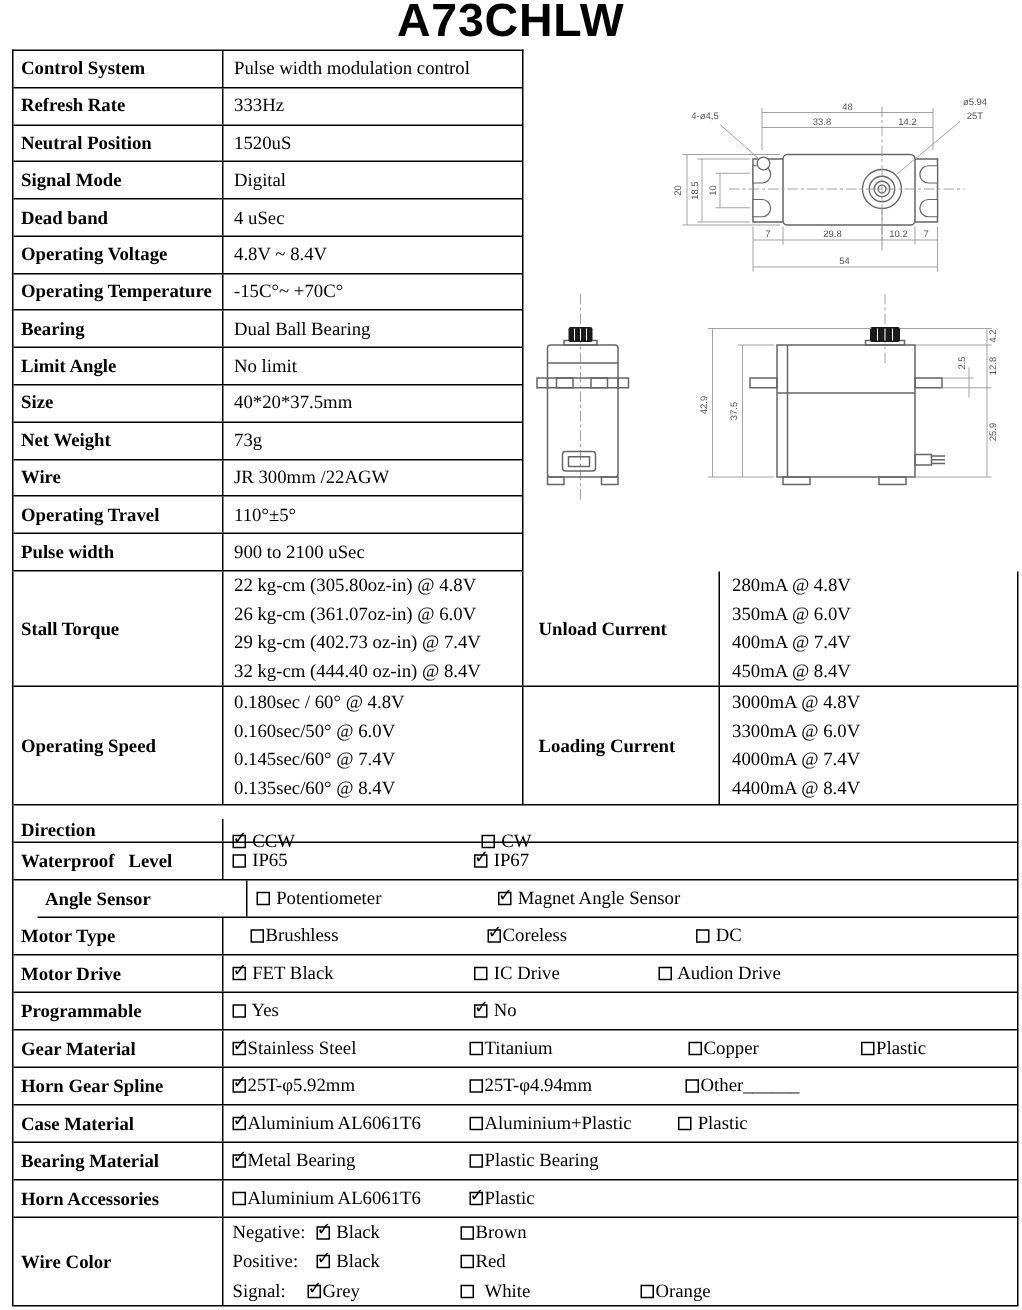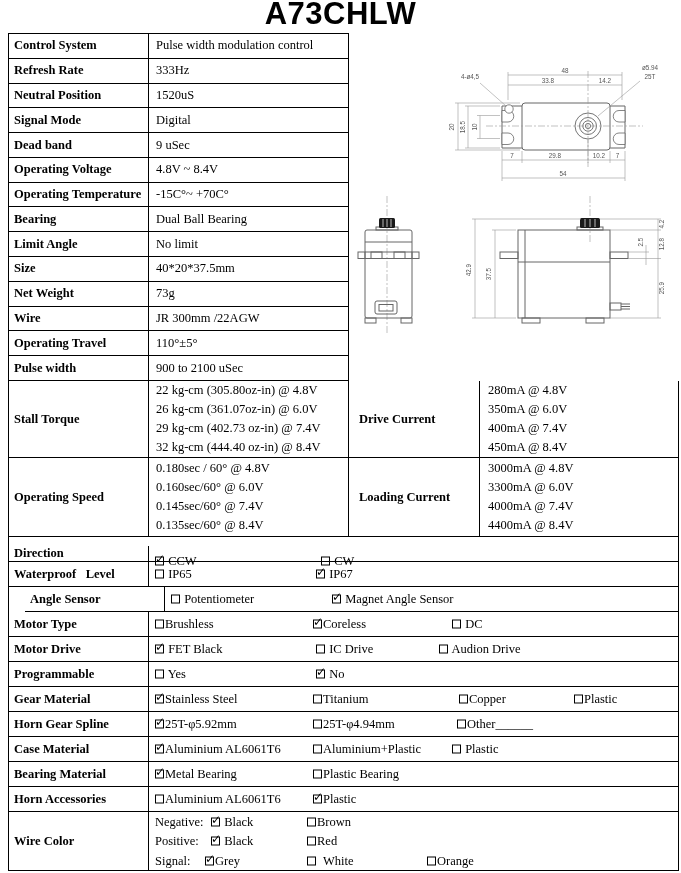--- a/index.html
+++ b/index.html
@@ -66,21 +66,21 @@
     <div class="row">
       <div class="cl">Neutral Position</div>
       <div class="cv">1520uS</div>
     </div>
     <div class="row">
       <div class="cl">Signal Mode</div>
       <div class="cv">Digital</div>
     </div>
     <div class="row">
       <div class="cl">Dead band</div>
-      <div class="cv">9 uSec</div>
+      <div class="cv">4 uSec</div>
     </div>
     <div class="row">
       <div class="cl">Operating Voltage</div>
       <div class="cv">4.8V ~ 8.4V</div>
     </div>
     <div class="row">
       <div class="cl">Operating Temperature</div>
       <div class="cv">-15C°~ +70C°</div>
     </div>
     <div class="row">
@@ -114,33 +114,33 @@
   </div>
 <div class="sec" id="secB">
     <div class="row" style="height: 77px;">
       <div class="cl">Stall Torque</div>
       <div class="cv2 mcell">
         <div>22 kg-cm (305.80oz-in) @ 4.8V</div>
         <div>26 kg-cm (361.07oz-in) @ 6.0V</div>
         <div>29 kg-cm (402.73 oz-in) @ 7.4V</div>
         <div>32 kg-cm (444.40 oz-in) @ 8.4V</div>
       </div>
-      <div class="cl2">Drive Current</div>
+      <div class="cl2">Unload Current</div>
       <div class="cv3 mcell">
         <div>280mA @ 4.8V</div>
         <div>350mA @ 6.0V</div>
         <div>400mA @ 7.4V</div>
         <div>450mA @ 8.4V</div>
       </div>
     </div>
     <div class="row" style="height: 79px;">
       <div class="cl">Operating Speed</div>
       <div class="cv2 mcell">
         <div>0.180sec / 60° @ 4.8V</div>
-        <div>0.160sec/60° @ 6.0V</div>
+        <div>0.160sec/50° @ 6.0V</div>
         <div>0.145sec/60° @ 7.4V</div>
         <div>0.135sec/60° @ 8.4V</div>
       </div>
       <div class="cl2">Loading Current</div>
       <div class="cv3 mcell">
         <div>3000mA @ 4.8V</div>
         <div>3300mA @ 6.0V</div>
         <div>4000mA @ 7.4V</div>
         <div>4400mA @ 8.4V</div>
       </div>
@@ -161,21 +161,21 @@
         <span class="choice" style="left: 167px;"><span class="cb ck"></span><span> IP67</span></span>
       </div>
     </div>
     <div class="row" style="height: 25px; margin-left: 16px;">
       <div class="cl">Angle Sensor</div>
       <div class="cc">
         <span class="choice" style="left: 6px;"><span class="cb"></span><span> Potentiometer</span></span>
         <span class="choice" style="left: 167px;"><span class="cb ck"></span><span> Magnet Angle Sensor</span></span>
       </div>
     </div>
-    <div class="row" style="height: 25px;">
+    <div class="row" style="height: 25px; gap: 12px;">
       <div class="cl">Motor Type</div>
       <div class="cc">
         <span class="choice" style="left: 6px;"><span class="cb"></span><span>Brushless</span></span>
         <span class="choice" style="left: 164px;"><span class="cb ck"></span><span>Coreless</span></span>
         <span class="choice" style="left: 303px;"><span class="cb"></span><span> DC</span></span>
       </div>
     </div>
     <div class="row" style="height: 25px;">
       <div class="cl">Motor Drive</div>
       <div class="cc">

